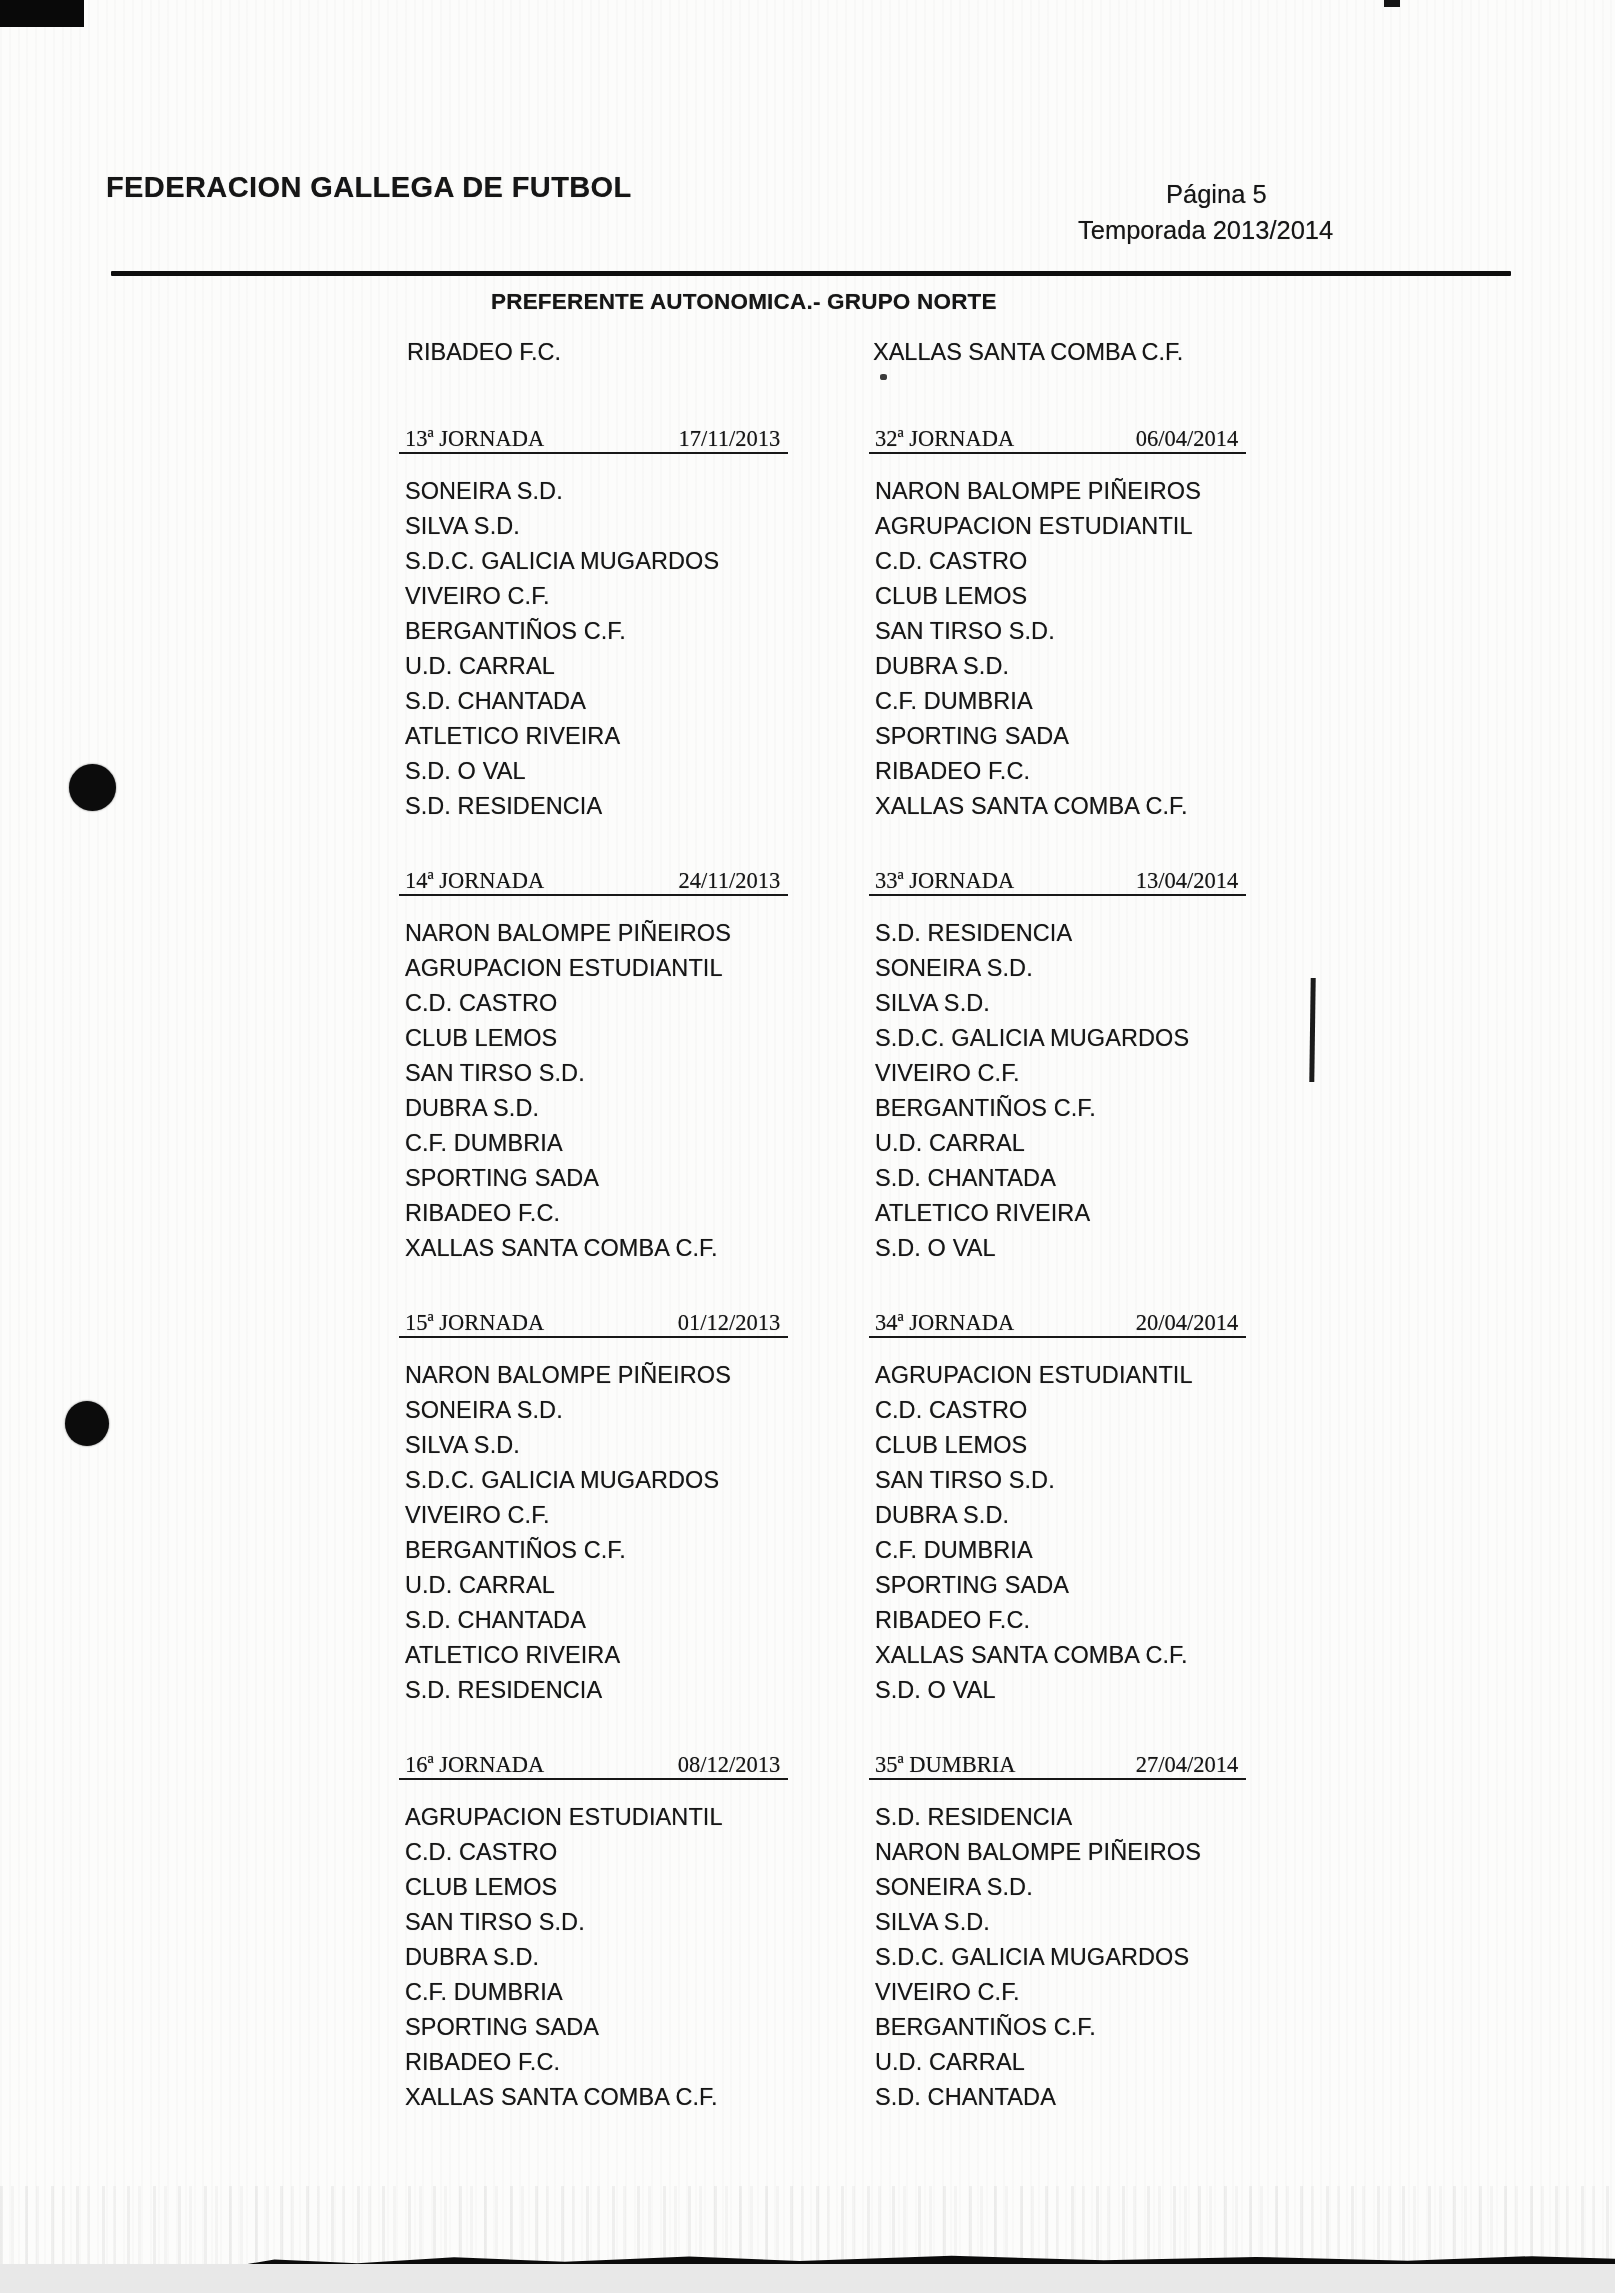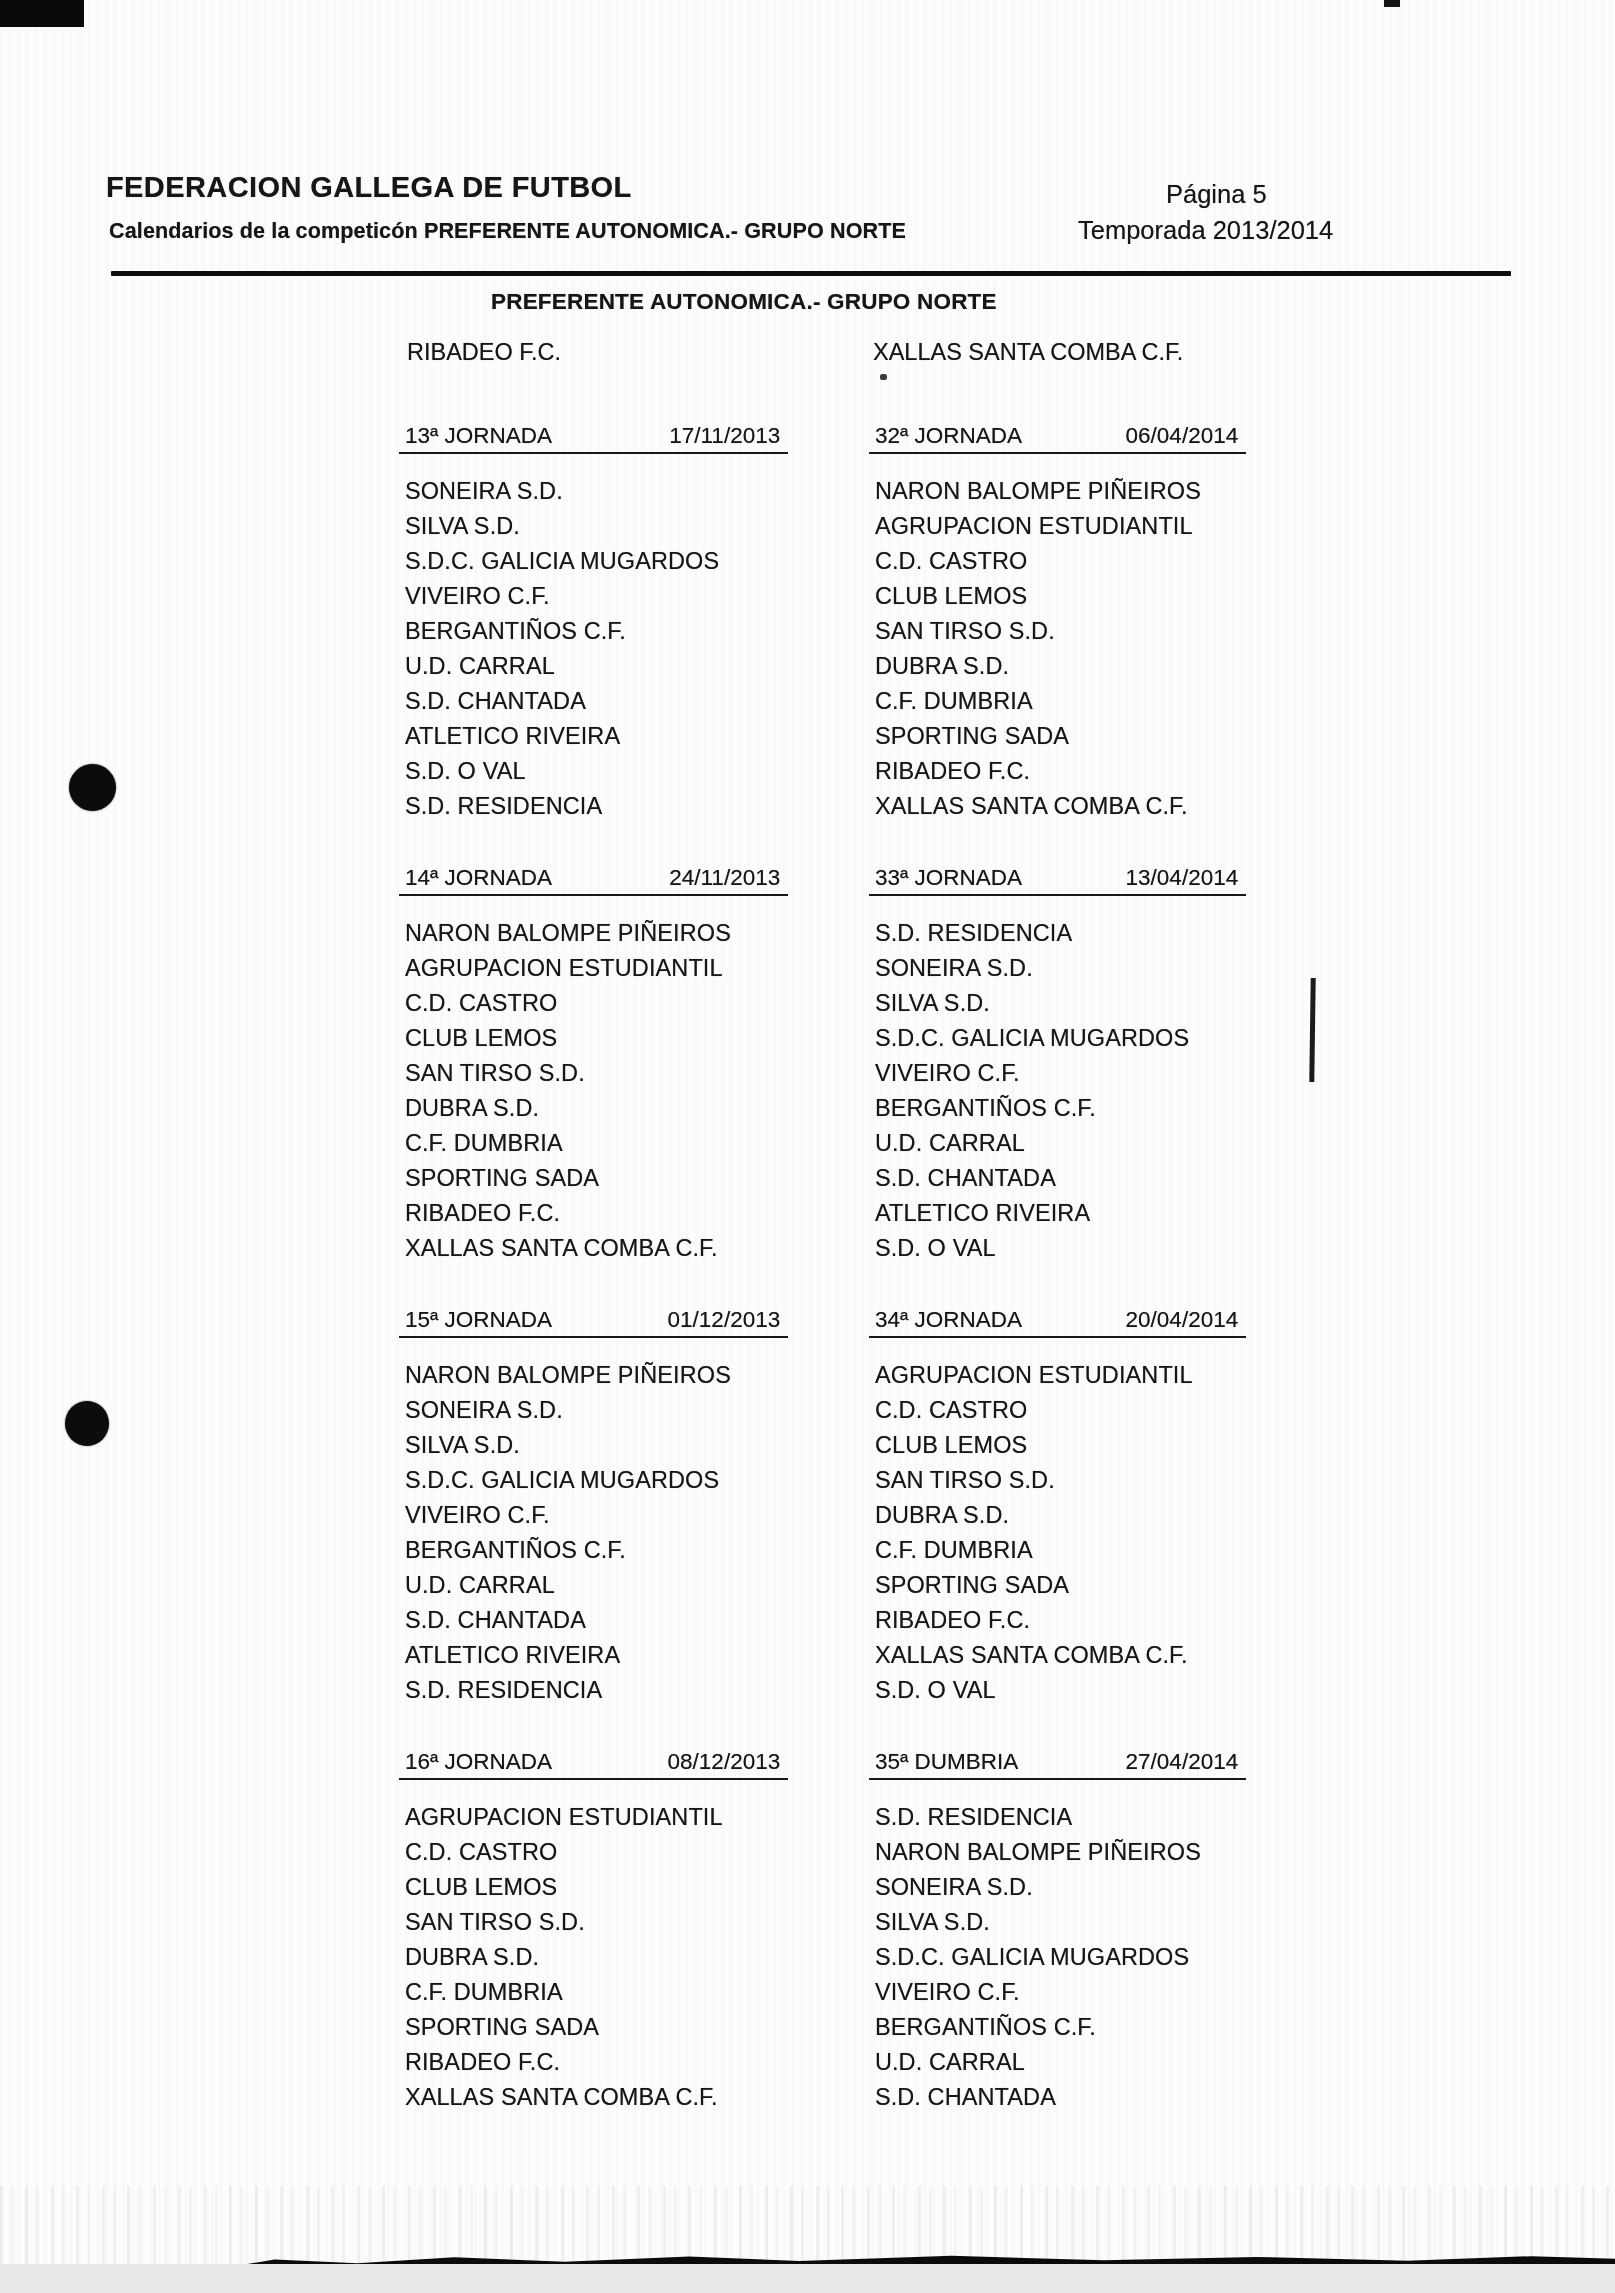--- a/index.html
+++ b/index.html
@@ -29,22 +29,22 @@
   
   .jblock{position:absolute;}
   .jblock.colL{left:399px;width:389px;}
   .jblock.colR{left:869px;width:377px;}
   .pos-r1,.pos-l1{top:420px;}
   .pos-r2,.pos-l2{top:862px;}
   .pos-r3,.pos-l3{top:1304px;}
   .pos-r4,.pos-l4{top:1746px;}
   .jheader{
     height:32px;border-bottom:2.9px solid #181818;
-    display:flex;justify-content:space-between;align-items:center;
-    font-size:22.5px;padding:0 7.8px 0 5.9px;
+    display:flex;justify-content:space-between;align-items:flex-end;
+    font-size:22.5px;padding:0 7.8px 0 5.9px;font-family:Liberation Serif, serif;
   }
   .jlist{margin-top:20px;padding-left:5.9px;}
   .trow{font-size:23.5px;line-height:35px;letter-spacing:0.1px;
     text-shadow:0 0 0.7px rgba(25,25,25,0.55);white-space:nowrap;}
 
   
   .corner-mark{position:absolute;left:0;top:0;width:84px;height:27.4px;background:#090909;}
   .top-tick{position:absolute;left:1384px;top:0;width:15.7px;height:6.9px;background:#151515;}
   .hole{position:absolute;border-radius:50%;background:#0c0c0c;box-shadow:0 0 2px rgba(0,0,0,0.6);}
   .hole-1{left:69px;top:764px;width:47px;height:47px;}
@@ -68,21 +68,20 @@
   <div class="corner-mark"></div>
   <div class="top-tick"></div>
   <div class="hole hole-1"></div>
   <div class="hole hole-2"></div>
   <div class="margin-dash"></div>
   <div class="stray-mark"></div>
   <div class="streak-band"></div>
   <div class="bottom-bar"></div>
 
   <div class="org-title doc-text">FEDERACION GALLEGA DE FUTBOL</div>
-  <div class="subtitle doc-text">Calendarios de la competicón PREFERENTE AUTONOMICA.- GRUPO NORTE</div>
   <div class="page-number doc-text">Página 5</div>
   <div class="season doc-text">Temporada 2013/2014</div>
   <div class="header-rule"></div>
 
   <div class="section-title doc-text">PREFERENTE AUTONOMICA.- GRUPO NORTE</div>
   <div class="pair-left doc-text">RIBADEO F.C.</div>
   <div class="pair-right doc-text">XALLAS SANTA COMBA C.F.</div>
 
   <div class="jblock colL pos-l1">
     <div class="jheader">

